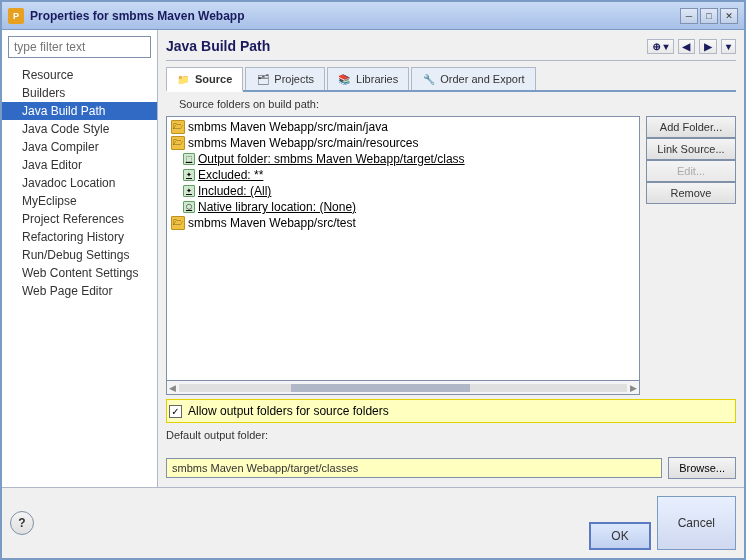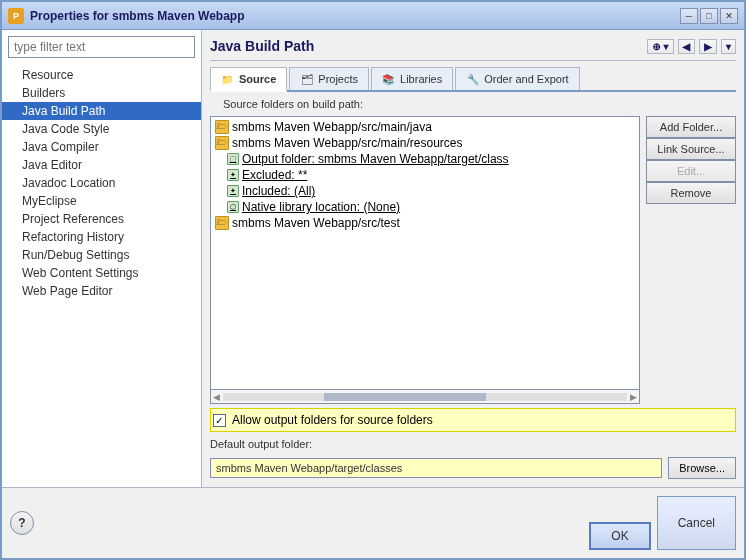--- a/index.html
+++ b/index.html
@@ -65,21 +65,21 @@
       font-size: 9px;
       cursor: pointer;
       color: #333;
     }
     .main-content {
       display: flex;
       flex: 1;
       overflow: hidden;
     }
     .left-panel {
-      width: 200px;
+      width: 156px;
       background: white;
       border-right: 1px solid #b0b8c8;
       display: flex;
       flex-direction: column;
       overflow: hidden;
     }
     .filter-input {
       margin: 6px;
       padding: 3px 5px;
       border: 1px solid #8090a8;
@@ -265,21 +265,21 @@
       margin-top: 6px;
     }
     .output-label {
       color: #333;
       font-size: 11px;
       white-space: nowrap;
     }
     .output-input-row {
       display: flex;
       gap: 6px;
-      margin-top: 7px;
+      margin-top: 16px;
       align-items: center;
     }
     .output-input {
       flex: 1;
       padding: 3px 5px;
       border: 1px solid #8090a8;
       font-size: 11px;
       background: #ffffc0;
       color: #333;
     }

